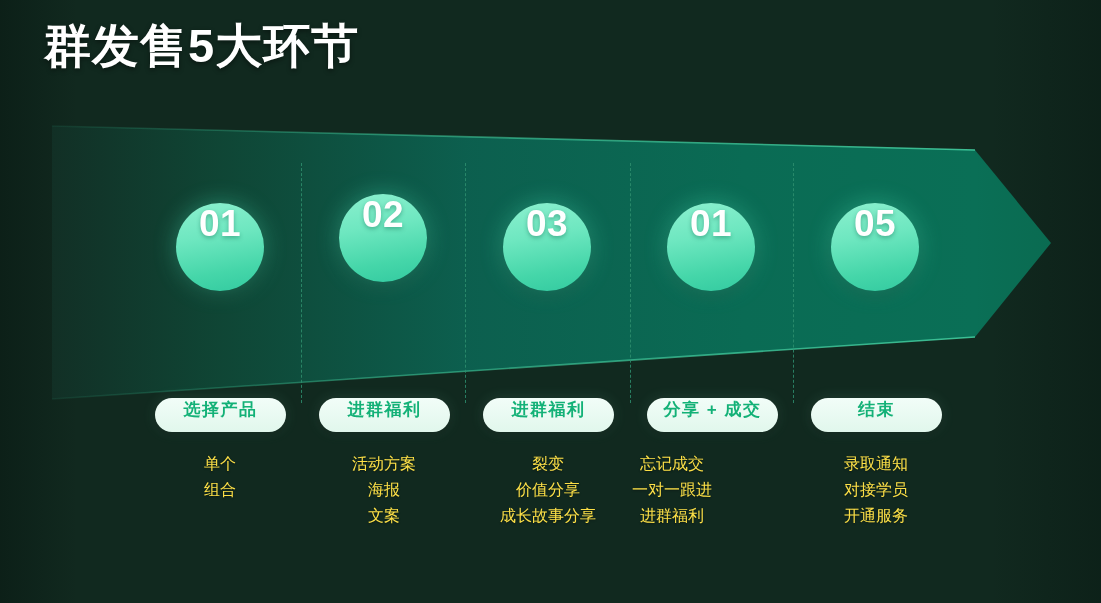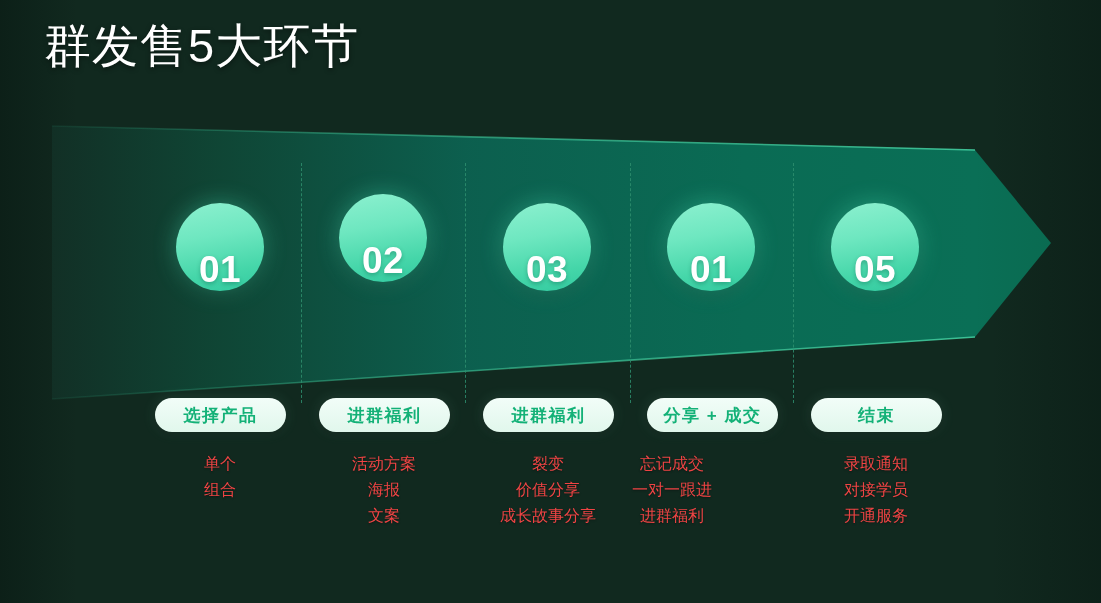--- a/index.html
+++ b/index.html
@@ -25,21 +25,21 @@
                       rgba(8,24,18,0.0) 90%, rgba(8,24,18,0.45) 100%);
     pointer-events: none;
   }
 
   
   #page-title {
     position: absolute;
     left: 44px;
     top: 17px;
     font-size: 47px;
-    font-weight: normal;
+    font-weight: bold;
     color: #ffffff;
     letter-spacing: 1px;
     line-height: 1.22;
     text-shadow: 0 2px 5px rgba(0,0,0,0.45);
     white-space: nowrap;
   }
 
   
   #arrow-graphic {
     position: absolute;
@@ -64,55 +64,54 @@
   .step-circle {
     position: absolute;
     width: 88px;
     height: 88px;
     border-radius: 50%;
     background: linear-gradient(170deg, #8cf0cf 0%, #6ee7c0 38%, #45d6a9 75%, #33caa0 100%);
     box-shadow:
       0 0 22px rgba(80, 235, 190, 0.40),
       0 6px 14px rgba(0, 0, 0, 0.28);
     display: flex;
-    align-items: flex-end;
+    align-items: flex-start;
     justify-content: center;
   }
   .step-circle .num {
     font-size: 37px;
     font-weight: bold;
     color: #ffffff;
     letter-spacing: 0.5px;
     text-shadow: 0 2px 4px rgba(20, 110, 85, 0.45);
   }
 
   
   .step-pill {
     position: absolute;
     height: 34px;
     border-radius: 17px;
     background: linear-gradient(180deg, #f2fdf8 0%, #e1f7ec 100%);
     box-shadow: 0 2px 7px rgba(0,0,0,0.30), 0 0 14px rgba(160,245,215,0.14);
     display: flex;
-    align-items: center;
     justify-content: center;
     white-space: nowrap;
   }
   .step-pill .pill-text {
     font-size: 17px;
     font-weight: bold;
     color: #13b177;
     letter-spacing: 1.5px;
   }
 
   
   .step-desc {
     position: absolute;
     text-align: center;
-    color: #ef4444;
+    color: #fde047;
     font-size: 16px;
     line-height: 26px;
     white-space: nowrap;
     transform: translateX(-50%);
     text-shadow: 0 1px 2px rgba(0,0,0,0.4);
   }
   .step-desc .desc-line { display: block; }
 </style>
 </head>
 <body>

